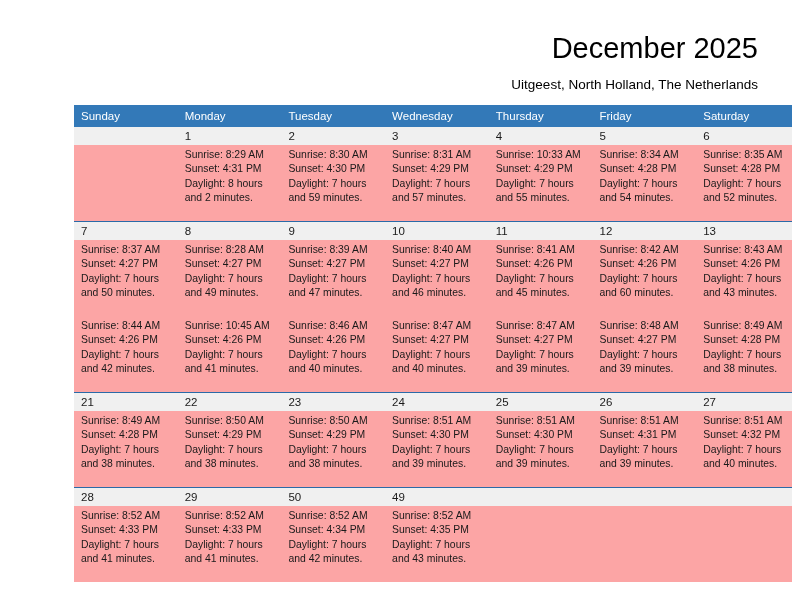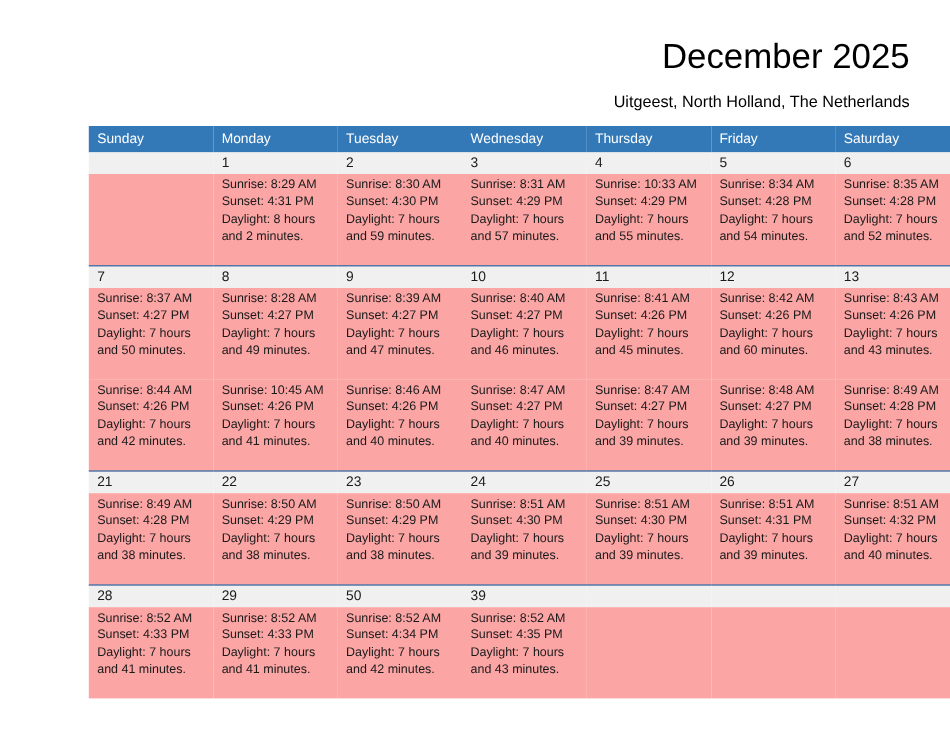--- a/index.html
+++ b/index.html
@@ -372,21 +372,21 @@
             <span class="info-line">Sunset: 4:32 PM</span>
             <span class="info-wrap">Daylight: 7 hours</span>
             <span class="info-wrap">and 40 minutes.</span>
           </td>
         </tr>
 
         <tr class="daynum-row sep">
           <td>28</td>
           <td>29</td>
           <td>50</td>
-          <td>39</td>
+          <td>49</td>
           <td class="empty"></td>
           <td class="empty"></td>
           <td class="empty"></td>
         </tr>
         <tr class="info-row">
           <td>
             <span class="info-line">Sunrise: 8:52 AM</span>
             <span class="info-line">Sunset: 4:33 PM</span>
             <span class="info-wrap">Daylight: 7 hours</span>
             <span class="info-wrap">and 41 minutes.</span>

